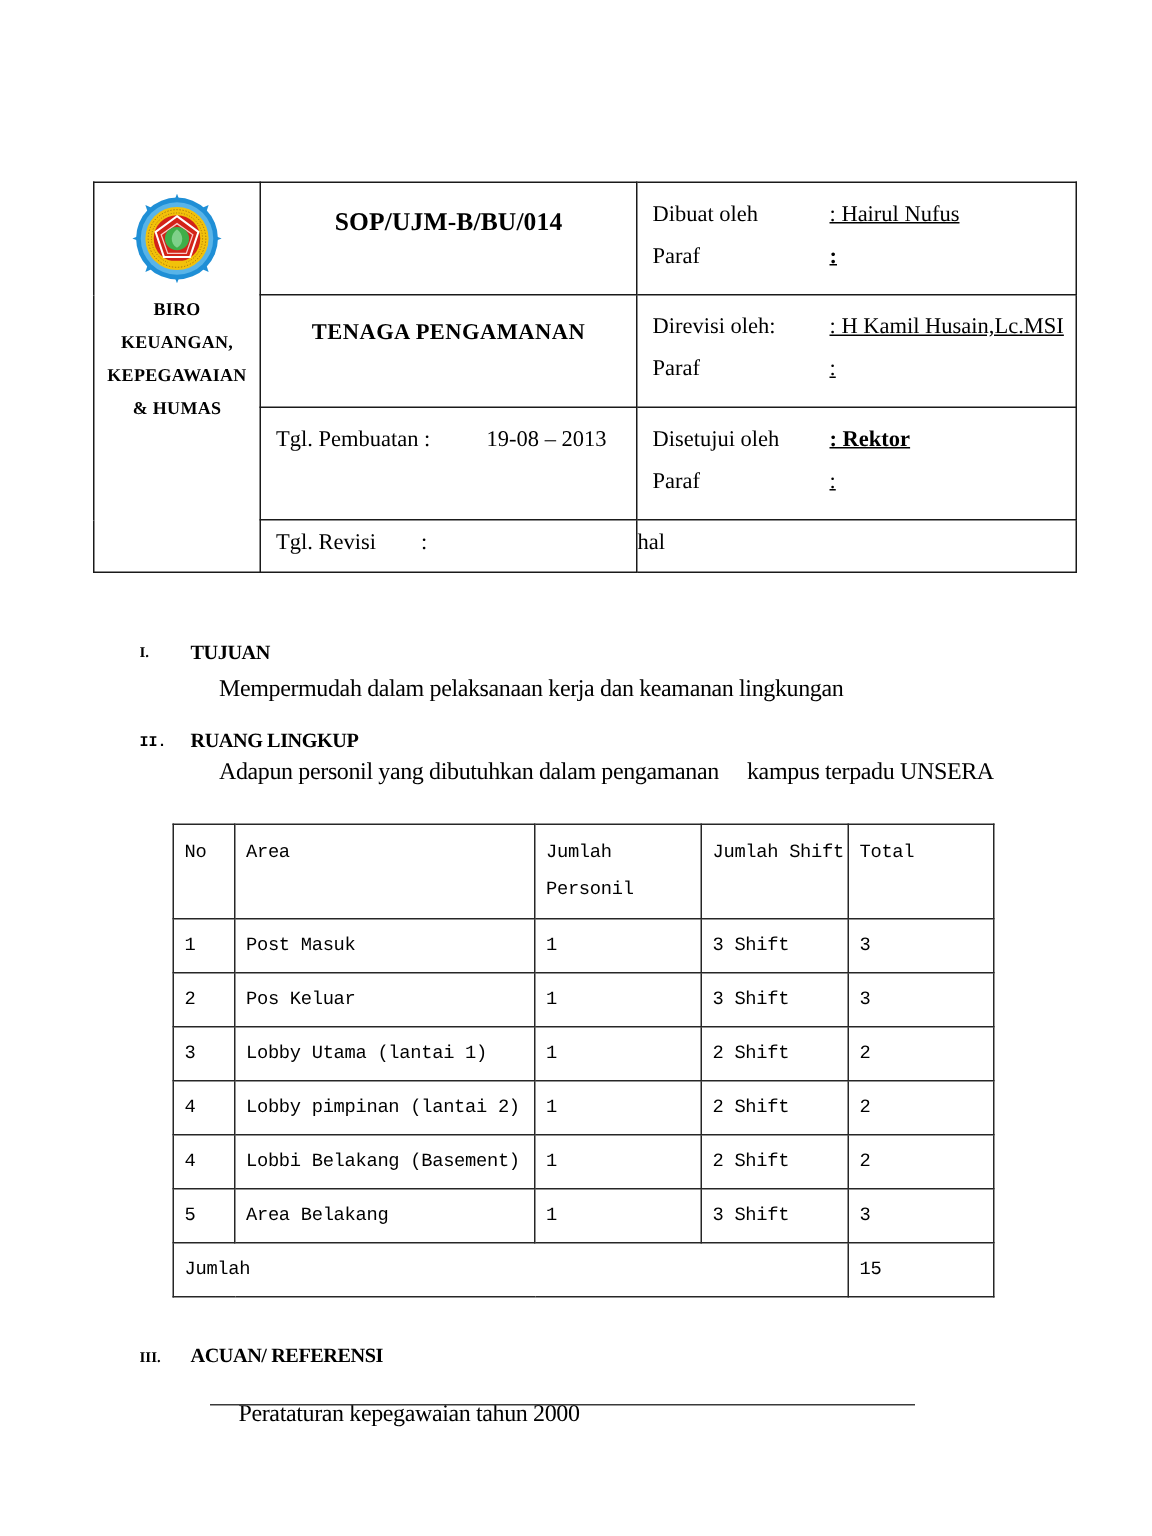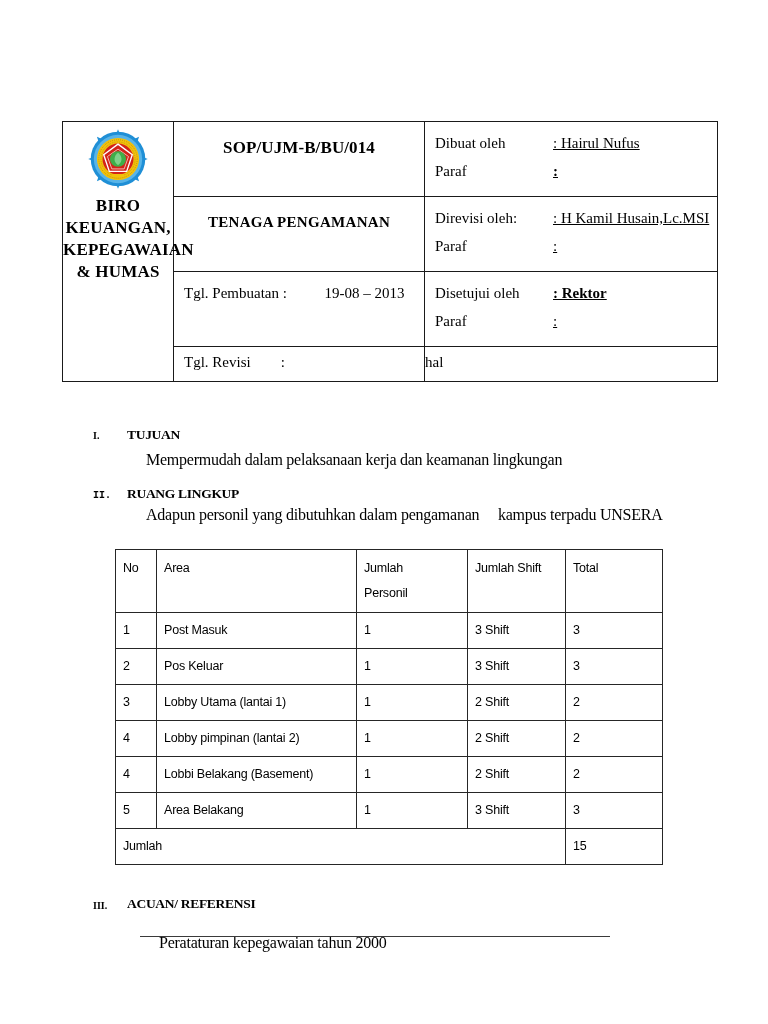--- a/index.html
+++ b/index.html
@@ -44,21 +44,21 @@
     text-align: center;
   }
   .logo-svg {
     display: inline-block;
     width: 62px;
     height: 62px;
   }
   .biro-text {
     font-family: "Liberation Serif", serif;
     font-weight: bold;
-    font-size: 17px;
+    font-size: 12px;
     line-height: 21px;
     letter-spacing: 0.2px;
     margin-top: 1px;
   }
 
   .doc-code-cell {
     width: 250px;
     text-align: center;
     height: 74px;
   }
@@ -153,20 +153,21 @@
     font-family: "Liberation Sans", sans-serif;
     font-size: 12.5px;
     letter-spacing: -0.2px;
   }
   .data-table td {
     border: 1px solid #262626;
     padding: 6px 0 6px 7px;
     vertical-align: top;
     line-height: 23px;
     height: 19px;
+    font-family: Liberation Mono, monospace;
   }
   .col-no    { width: 33px; }
   .col-area  { width: 192px; }
   .col-jml   { width: 103px; }
   .col-shift { width: 90px; }
   .col-total { width: 89px; }
   .hdr-row td { line-height: 25px; }
 
   
   .bottom-rule {

